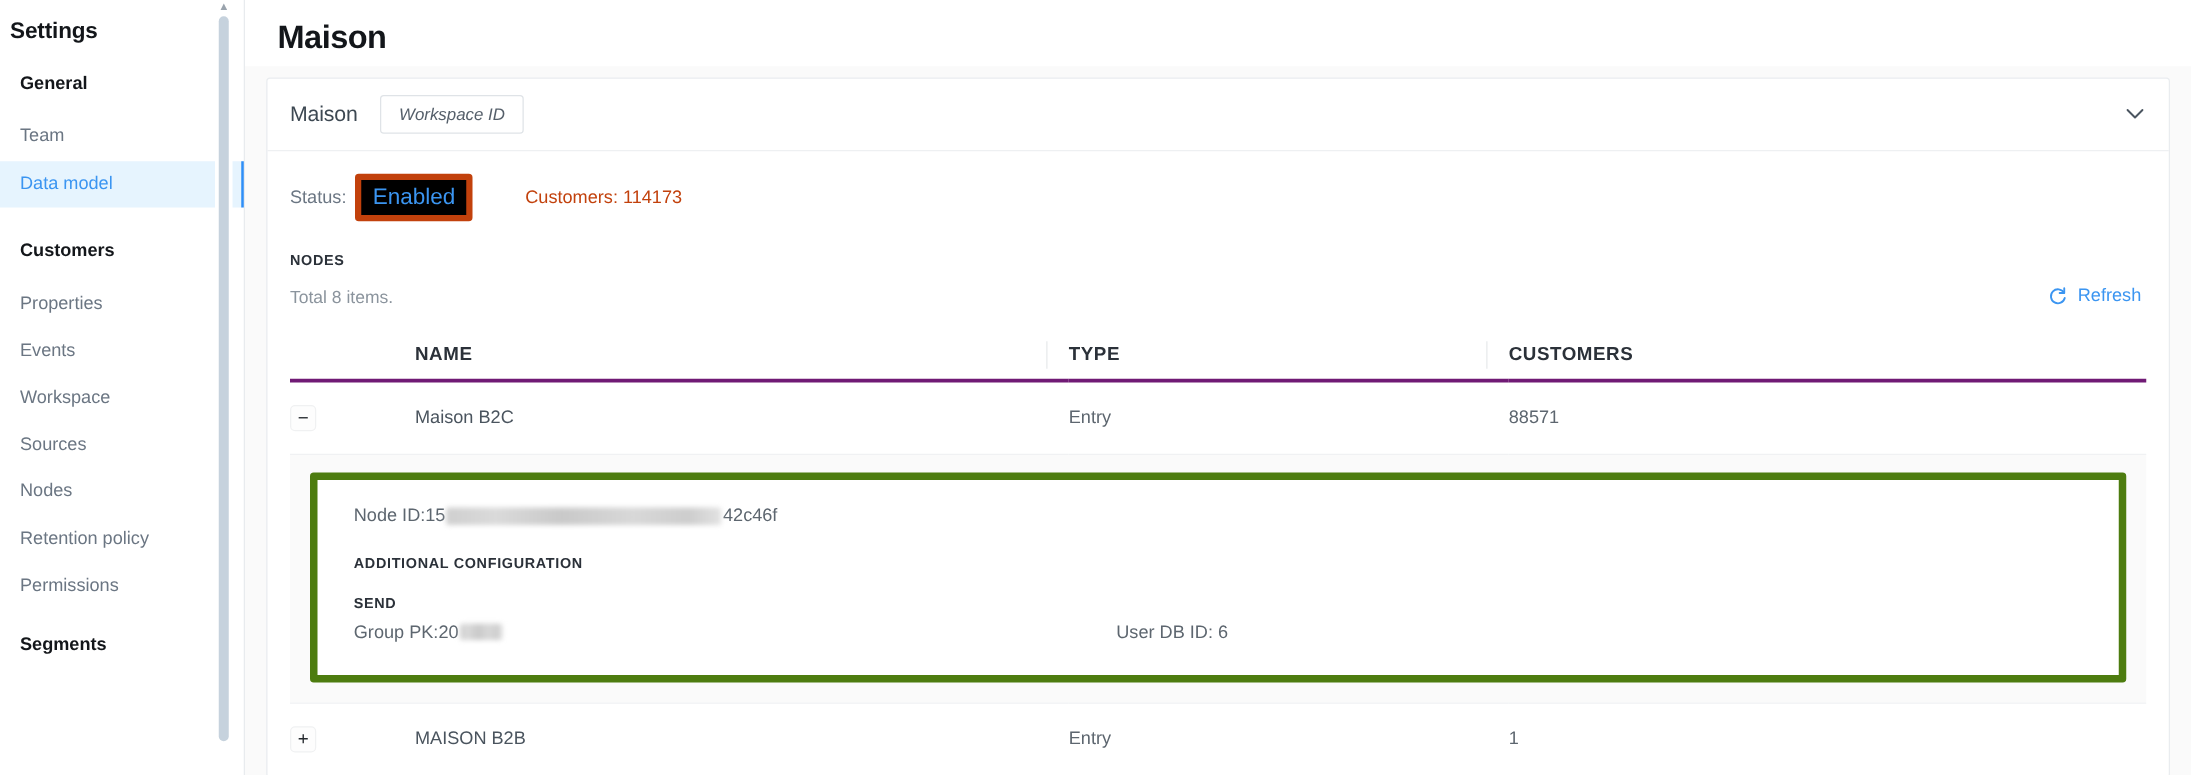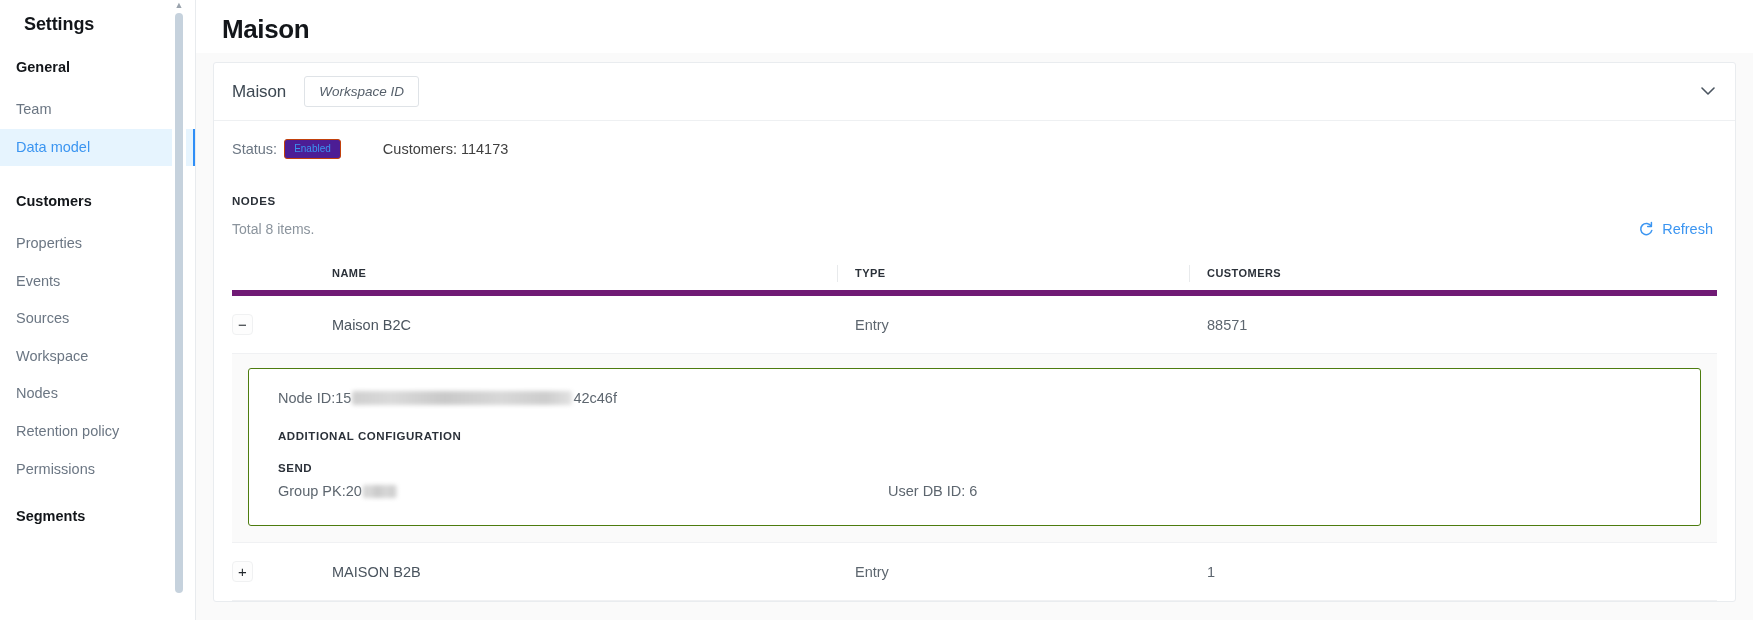--- a/index.html
+++ b/index.html
@@ -24,21 +24,21 @@
     flex: 0 0 196px;
     background: #ffffff;
     position: relative;
     padding-top: 14px;
     overflow: hidden;
   }
   .sb-title {
     font-size: 18px;
     font-weight: bold;
     color: #13161a;
-    padding: 0 24px;
+    padding: 0 8px;
     margin-bottom: 24px;
     letter-spacing: -0.1px;
   }
   .sb-group {
     font-size: 14.5px;
     font-weight: bold;
     color: #13161a;
     padding: 0 16px;
     margin-top: 4px;
     margin-bottom: 16px;
@@ -171,39 +171,39 @@
     background: none;
     border: none;
   }
   .chevron-btn svg { display: block; }
 
   .card-body { padding: 18px 18px 0 18px; }
 
   .meta-row {
     display: flex;
     align-items: center;
-    margin-bottom: 36px;
+    margin-bottom: 26px;
   }
   .meta-label {
     font-size: 14.5px;
     color: #6b7683;
     margin-right: 7px;
   }
   .badge-enabled {
-    font-size: 10px;
+    font-size: 18px;
     color: #3b95f1;
-    background: #4c1d95;
-    border: 1px solid #c2410c;
+    background: #000000;
+    border: 5px solid #c2410c;
     border-radius: 3px;
     padding: 3px 9px;
     line-height: 1.2;
   }
   .meta-cust {
     font-size: 14.5px;
-    color: #404040;
+    color: #c2410c;
     margin-left: 42px;
   }
 
   .section-label {
     font-size: 11.5px;
     font-weight: bold;
     letter-spacing: 0.55px;
     color: #2b3139;
     margin-bottom: 14px;
   }
@@ -229,27 +229,27 @@
     font-size: 14.5px;
     cursor: pointer;
     font-family: "Liberation Sans", sans-serif;
     padding: 0;
   }
   .refresh-btn svg { display: block; }
 
   
   .tbl { width: 100%; border-collapse: collapse; table-layout: fixed; }
   .tbl thead th {
-    font-size: 11px;
+    font-size: 15px;
     font-weight: bold;
     letter-spacing: 0.45px;
     color: #2b3139;
     text-align: left;
     padding: 10px 0 11px 0;
-    border-bottom: 6px solid #701a75;
+    border-bottom: 3px solid #701a75;
     position: relative;
     vertical-align: middle;
   }
   th.c-toggle { width: 100px; }
   th.c-name   { width: 523px; }
   th.c-type   { width: 352px; }
   th.c-cust   { width: auto; }
   th.divline::before {
     content: "";
     position: absolute;
@@ -284,21 +284,21 @@
   }
 
   
   .detail-td { padding: 0 !important; border-bottom: 1px solid #f0f1f3; }
   .detail-outer {
     background: #fafafa;
     padding: 14px 16px 16px 16px;
   }
   .detail-panel {
     background: #ffffff;
-    border: 1px solid #4d7c0f;
+    border: 6px solid #4d7c0f;
     border-radius: 3px;
     padding: 21px 29px 26px 29px;
   }
   .node-id-line {
     font-size: 14.5px;
     color: #5d666f;
     display: flex;
     align-items: center;
     margin-bottom: 24px;
     white-space: nowrap;
@@ -359,24 +359,24 @@
     <div class="sb-gap"></div>
 
     <div class="sb-group">Customers</div>
     <div class="sb-item">
       <span>Properties</span>
     </div>
     <div class="sb-item">
       <span>Events</span>
     </div>
     <div class="sb-item">
+      <span>Workspace</span>
+    </div>
+    <div class="sb-item">
       <span>Sources</span>
-    </div>
-    <div class="sb-item">
-      <span>Workspace</span>
     </div>
     <div class="sb-item">
       <span>Nodes</span>
     </div>
     <div class="sb-item">
       <span>Retention policy</span>
     </div>
     <div class="sb-item">
       <span>Permissions</span>
     </div>

